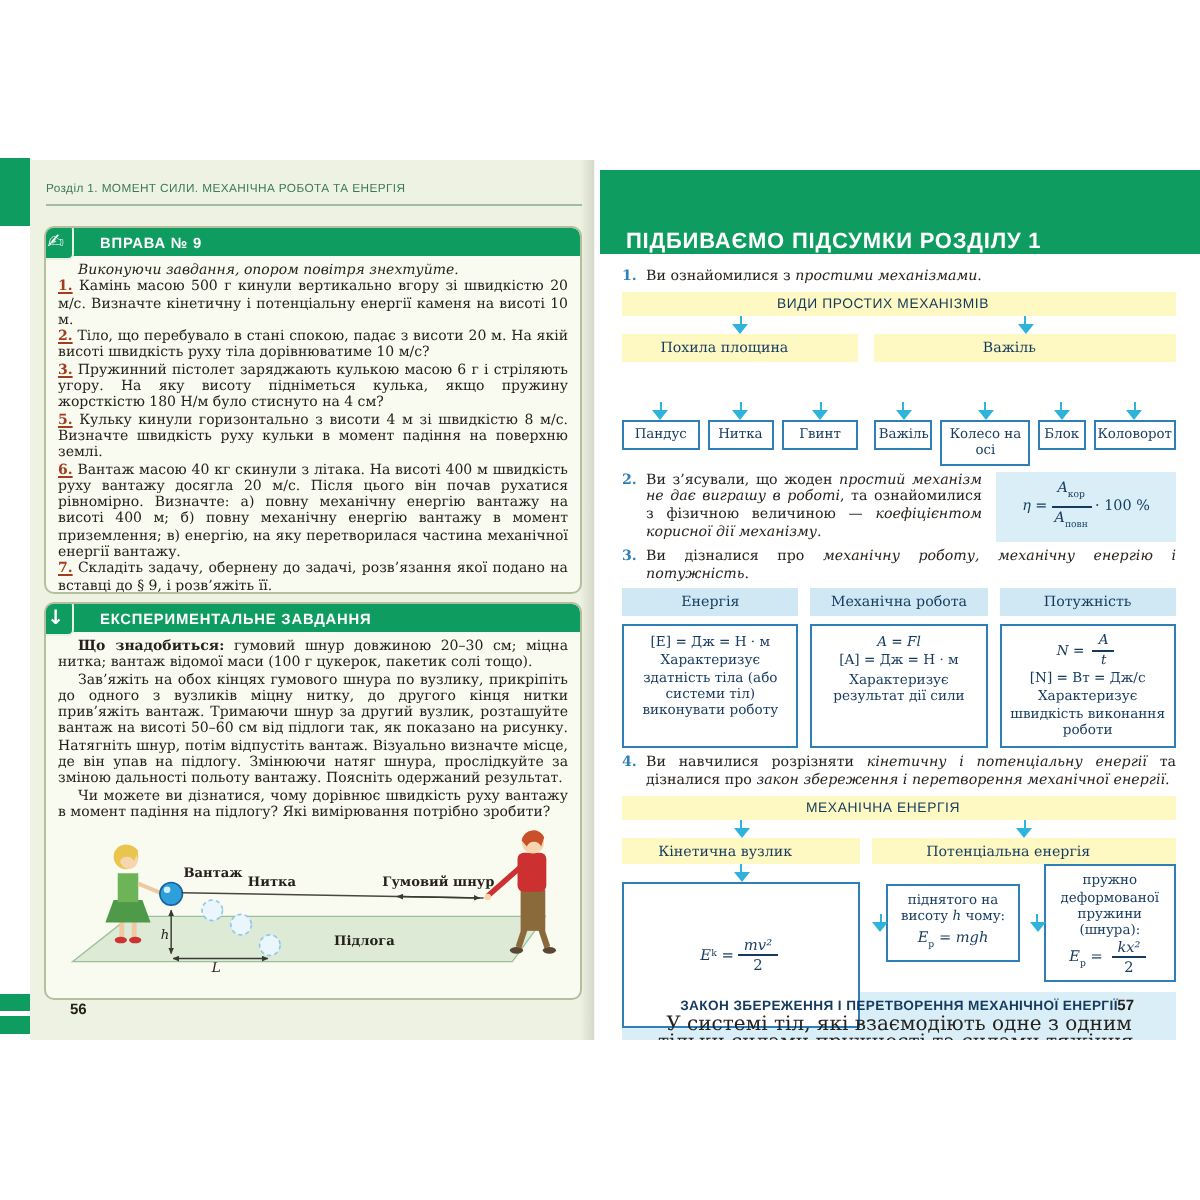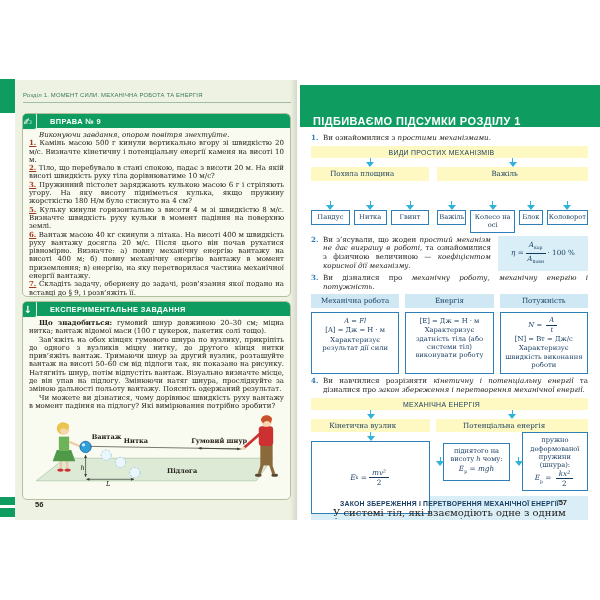--- a/index.html
+++ b/index.html
@@ -286,32 +286,32 @@
           <span>· 100 %</span>
         </div>
       </div>
 
       <div class="ritem">
         <span class="rnum">3.</span><span>Ви дізналися про </span><span class="it">механічну роботу, механічну енергію і потужність</span><span>.</span>
       </div>
 
       <div class="wepcols">
         <div class="wcol">
+          <div class="whead">Енергія</div>
+          <div class="wbox">
+            <div class="wline">[E] = Дж = Н · м</div>
+            <div class="wline">Характеризує здатність тіла (або системи тіл) виконувати роботу</div>
+          </div>
+        </div>
+        <div class="wcol">
           <div class="whead">Механічна робота</div>
           <div class="wbox">
             <div class="wline fv">A = Fl</div>
             <div class="wline">[A] = Дж = Н · м</div>
             <div class="wline">Характеризує результат дії сили</div>
-          </div>
-        </div>
-        <div class="wcol">
-          <div class="whead">Енергія</div>
-          <div class="wbox">
-            <div class="wline">[E] = Дж = Н · м</div>
-            <div class="wline">Характеризує здатність тіла (або системи тіл) виконувати роботу</div>
           </div>
         </div>
         <div class="wcol">
           <div class="whead">Потужність</div>
           <div class="wbox">
             <div class="wline">
               <span class="fv">N =</span>
               <span class="frac">
                 <span class="fn fv">A</span>
                 <span class="fd fv">t</span>

